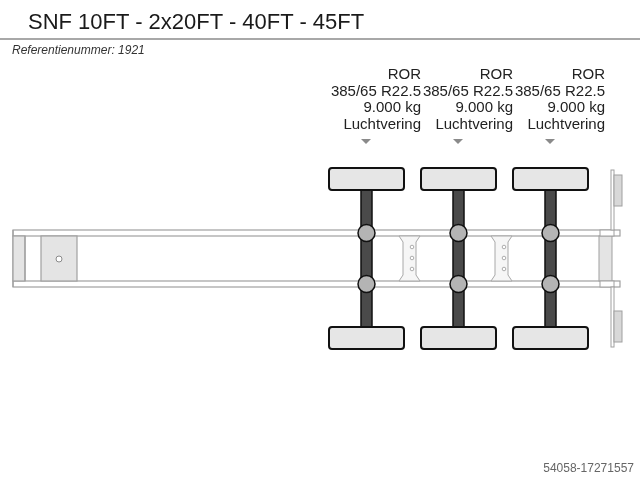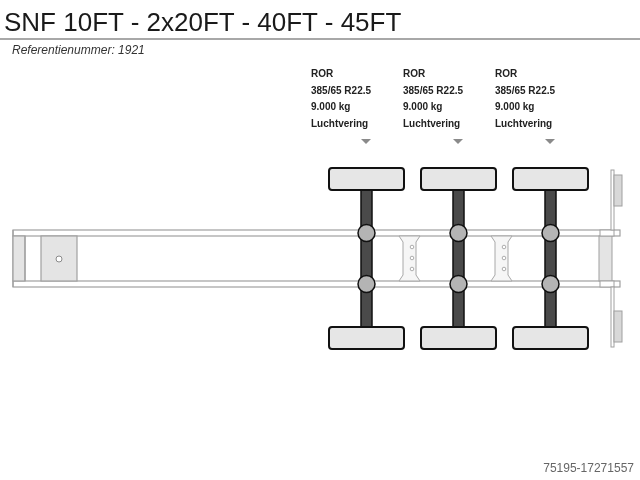--- a/index.html
+++ b/index.html
@@ -1,23 +1,23 @@
 <!DOCTYPE html>
 <html><head>
   <meta charset="utf-8">
   <style>
     html, body { margin: 0; padding: 0; background: #ffffff; }
     body { width: 640px; height: 480px; position: relative; overflow: hidden;
            font-family: "Liberation Sans", sans-serif; color: #1a1a1a; }
-    .title { position: absolute; left: 4px; top: 9px; font-size: 26px; line-height: 26px;
+    .title { position: absolute; left: 28px; top: 9px; font-size: 22px; line-height: 26px;
              color: #1a1a1a; white-space: nowrap; }
     .title-rule { position: absolute; left: 0; top: 38px; width: 640px; height: 2px; background: #a8a8a8; }
     .ref { position: absolute; left: 12px; top: 43px; font-size: 12px; color: #333; white-space: nowrap; font-style: italic; }
-    .axle-label { position: absolute; top: 66px; width: 110px; text-align: left;
-                  font-size: 10px; line-height: 16.5px; color: #222; font-weight: bold; }
+    .axle-label { position: absolute; top: 66px; width: 110px; text-align: right;
+                  font-size: 15px; line-height: 16.5px; color: #222; }
     .axle-label div { white-space: nowrap; }
     .footer-id { position: absolute; right: 6px; top: 461px; font-size: 12px; color: #666; }
     svg.diagram { position: absolute; left: 0; top: 0; }
   </style>
 </head>
 <body>
 
 <div class="title">SNF 10FT - 2x20FT - 40FT - 45FT</div>
 <div class="title-rule"></div>
 <div class="ref">Referentienummer: 1921</div>
@@ -101,13 +101,13 @@
 
   <g>
     <rect x="545" y="188" width="11" height="140" fill="#4a4a4a" stroke="#111" stroke-width="1.5"></rect>
     <rect x="513" y="168" width="75" height="22" rx="3" fill="#e6e6e6" stroke="#111" stroke-width="2"></rect>
     <rect x="513" y="327" width="75" height="22" rx="3" fill="#e6e6e6" stroke="#111" stroke-width="2"></rect>
     <circle cx="550.5" cy="233" r="8.5" fill="#b4b4b4" stroke="#111" stroke-width="1.5"></circle>
     <circle cx="550.5" cy="284" r="8.5" fill="#b4b4b4" stroke="#111" stroke-width="1.5"></circle>
   </g>
 </svg>
 
-<div class="footer-id">75195-17271557</div>
+<div class="footer-id">54058-17271557</div>
 
 </body></html>

